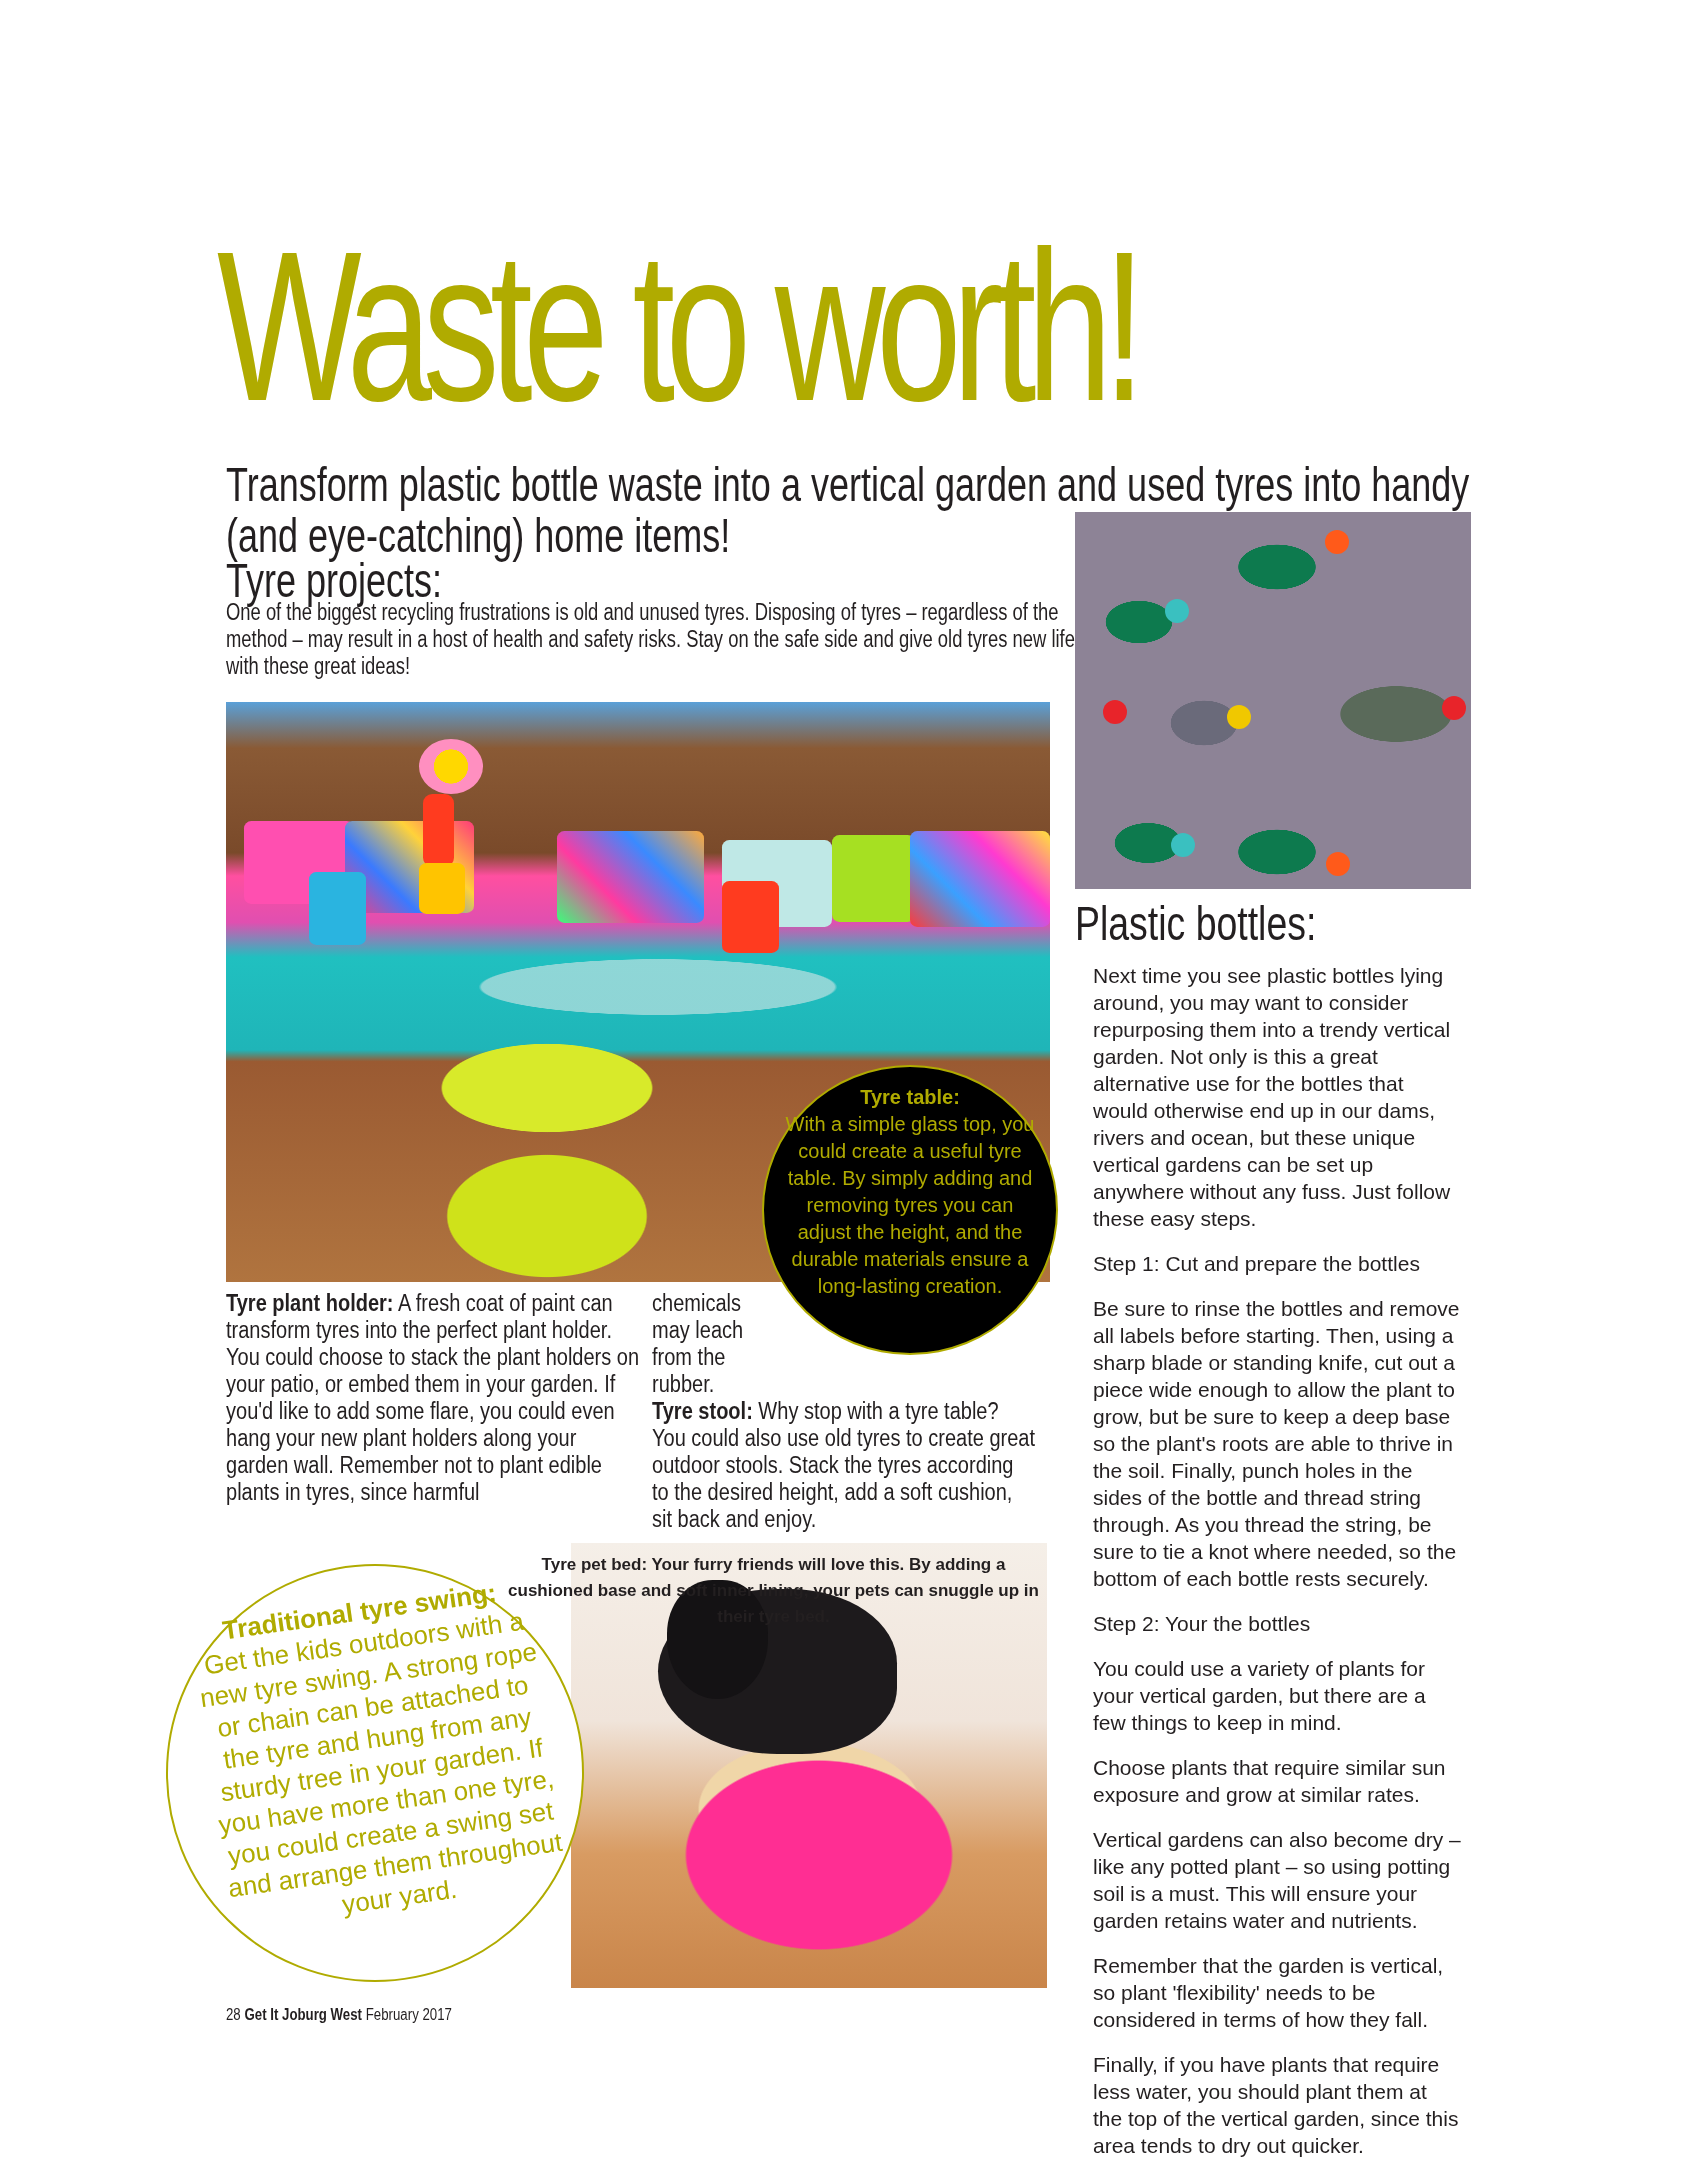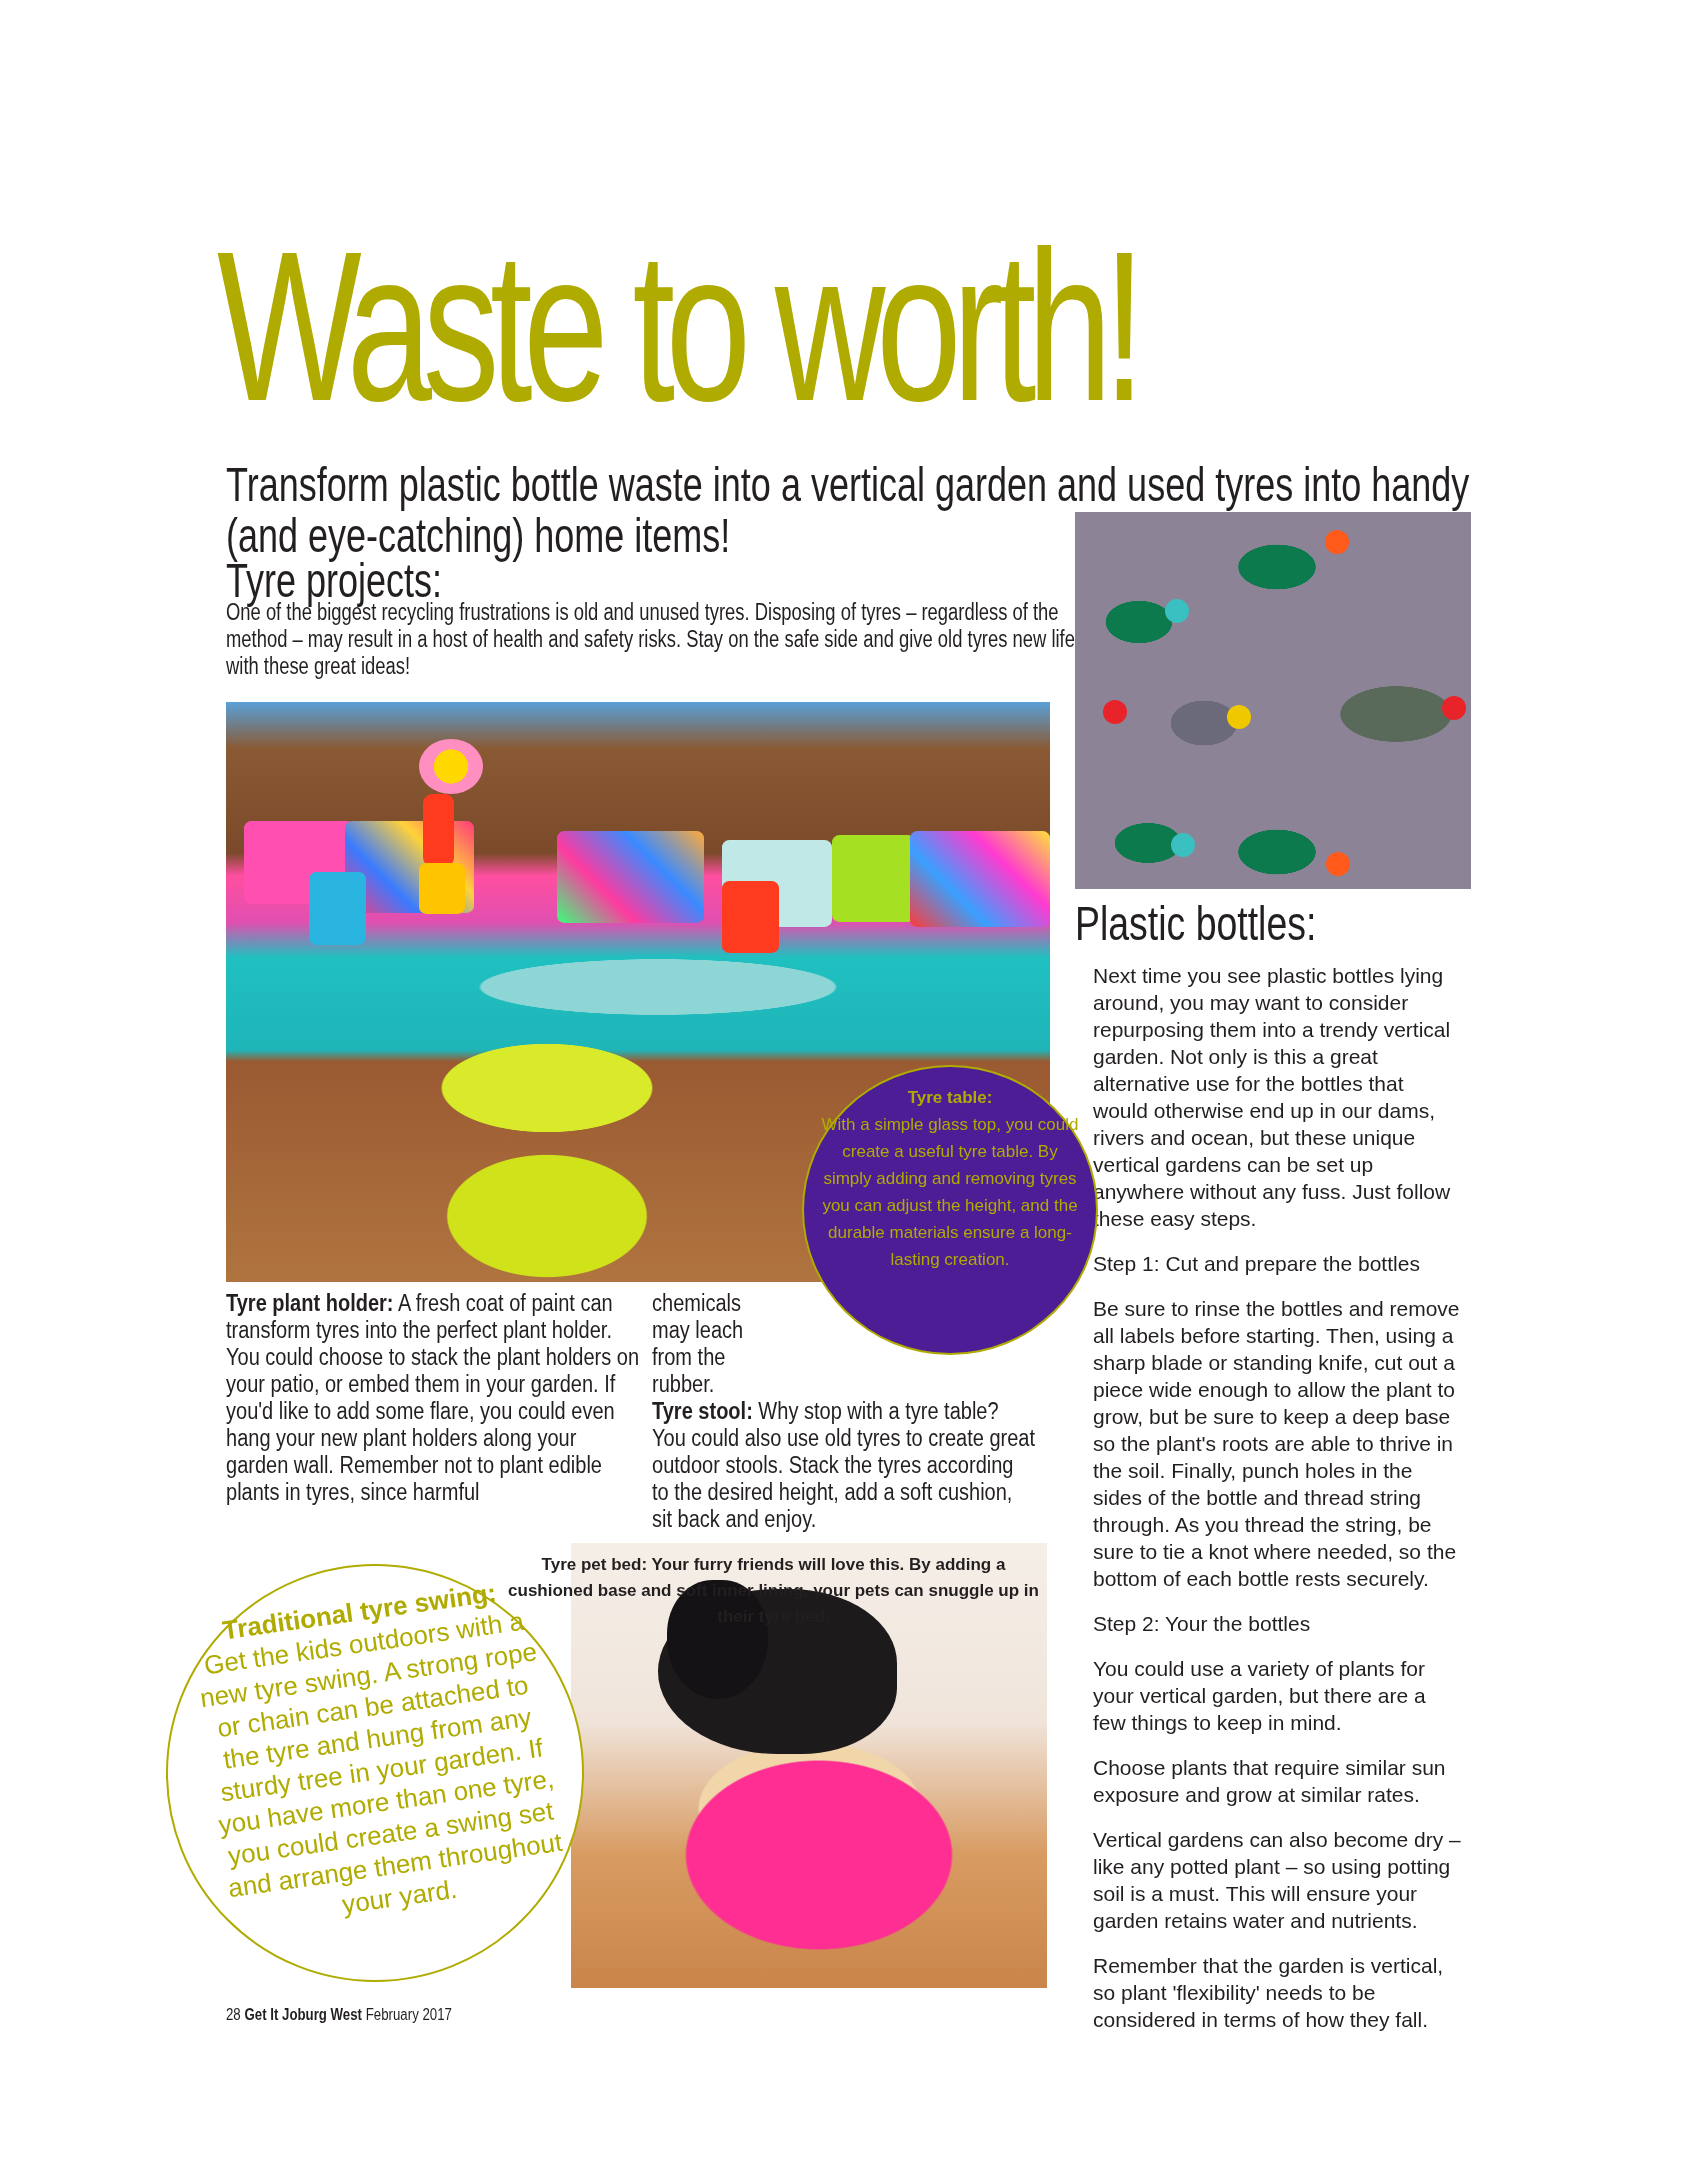--- a/index.html
+++ b/index.html
@@ -38,23 +38,23 @@
       radial-gradient(ellipse 55px 33px at 73px 331px, #0d7a4e 60%, transparent 61%),
       #8d8396; }
   .cap { position:absolute; width:24px; height:24px; border-radius:50%; }
 
   #plastic-heading { left:1075px; top:898px; font-size:48px; line-height:51px;
                      transform:scaleX(0.78); transform-origin:left top; white-space:nowrap; }
   #plastic-body { left:1075px; top:944px; width:404px; font-size:21px; line-height:27px; }
   #plastic-body p { margin:18px; }
   #plastic-body b { font-weight:normal; }
 
-  #circle-table { left:802px; top:1065px; width:296px; height:290px; border-radius:50%;
-    background:#4c1d95; border:2.8px solid #b0ab00; box-sizing:border-box;
-    text-align:center; color:#b0ab00; font-size:17px; line-height:27px; padding-top:16.5px; }
+  #circle-table { left:762px; top:1065px; width:296px; height:290px; border-radius:50%;
+    background:#000000; border:2.8px solid #b0ab00; box-sizing:border-box;
+    text-align:center; color:#b0ab00; font-size:20px; line-height:27px; padding-top:16.5px; }
   #circle-table b { display:block; }
 
   #col-left { left:226px; top:1290px; width:413px; font-size:23px; line-height:27px;
               transform:scaleX(0.87); transform-origin:left top; width:476px; }
   #col-mid { left:652px; top:1290px; width:450px; font-size:23px; line-height:27px;
              transform:scaleX(0.87); transform-origin:left top; }
   #col-mid .narrow { width:110px; display:block; }
 
   #photo-dog { left:571px; top:1543px; width:476px; height:445px;
     background:
@@ -117,20 +117,21 @@
 
 <div id="plastic-body" class="abs">
   <p>Next time you see plastic bottles lying around, you may want to consider repurposing them into a trendy vertical garden. Not only is this a great alternative use for the bottles that would otherwise end up in our dams, rivers and ocean, but these unique vertical gardens can be set up anywhere without any fuss. Just follow these easy steps.</p>
   <p><b>Step 1: Cut and prepare the bottles</b></p>
   <p>Be sure to rinse the bottles and remove all labels before starting. Then, using a sharp blade or standing knife, cut out a piece wide enough to allow the plant to grow, but be sure to keep a deep base so the plant's roots are able to thrive in the soil. Finally, punch holes in the sides of the bottle and thread string through. As you thread the string, be sure to tie a knot where needed, so the bottom of each bottle rests securely.</p>
   <p><b>Step 2: Your the bottles</b></p>
   <p>You could use a variety of plants for your vertical garden, but there are a few things to keep in mind.</p>
   <p>Choose plants that require similar sun exposure and grow at similar rates.</p>
   <p>Vertical gardens can also become dry – like any potted plant – so using potting soil is a must. This will ensure your garden retains water and nutrients.</p>
   <p>Remember that the garden is vertical, so plant 'flexibility' needs to be considered in terms of how they fall.</p>
+  <p>Finally, if you have plants that require less water, you should plant them at the top of the vertical garden, since this area tends to dry out quicker.</p>
 </div>
 
 <div id="circle-table" class="abs">
   <b>Tyre table:</b>
   <span style="display:block;padding:0 16.5px;">With a simple glass top, you could create a useful tyre table. By simply adding and removing tyres you can adjust the height, and the durable materials ensure a long-lasting creation.</span>
 </div>
 
 <div id="col-left" class="abs">
   <b>Tyre plant holder:</b>
   <span>A fresh coat of paint can transform tyres into the perfect plant holder. You could choose to stack the plant holders on your patio, or embed them in your garden. If you'd like to add some flare, you could even hang your new plant holders along your garden wall. Remember not to plant edible plants in tyres, since harmful</span>

